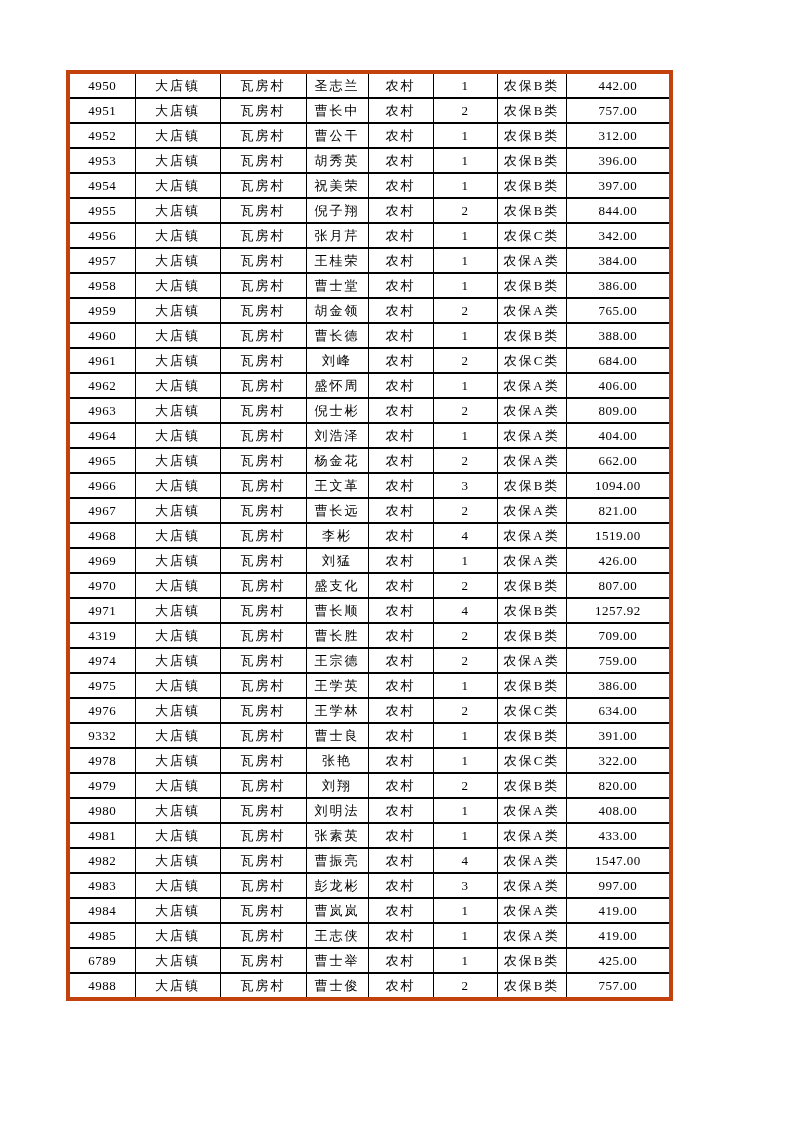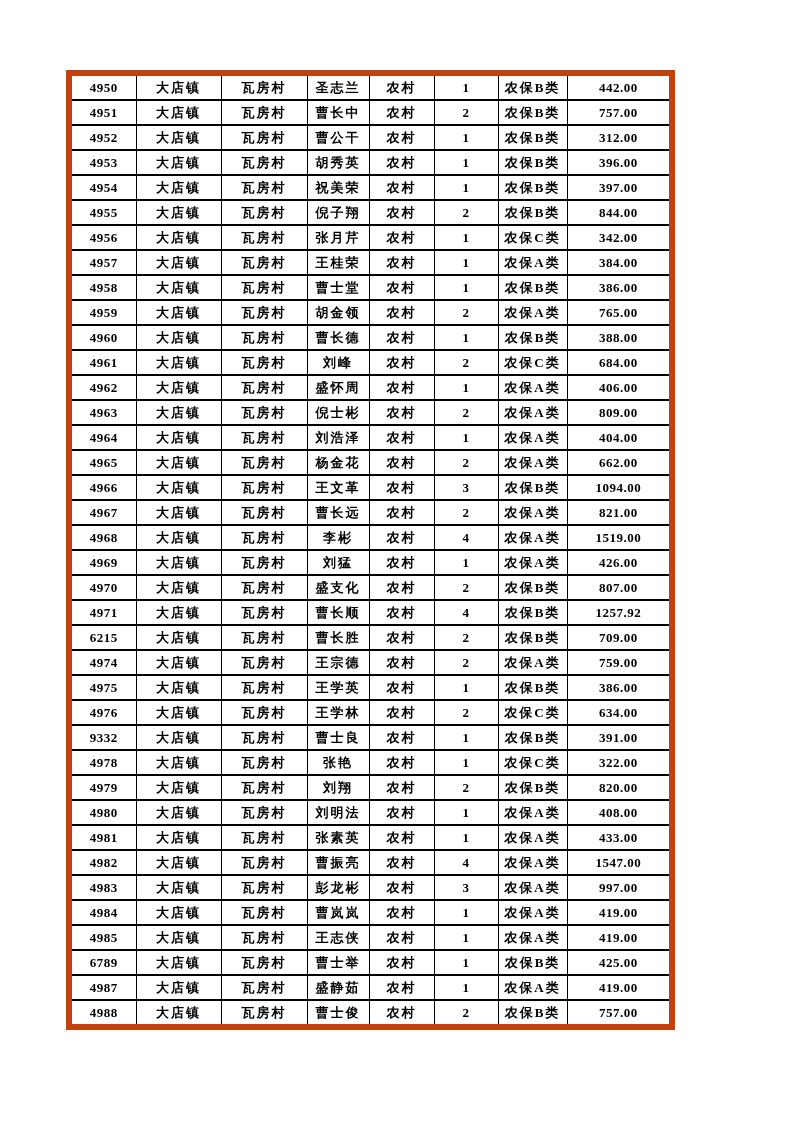--- a/index.html
+++ b/index.html
@@ -16,22 +16,21 @@
     font-family: "Liberation Serif", "DejaVu Serif", serif;
     color: #000000;
   }
   table.roster {
     position: absolute;
     left: 66px;
     top: 70px;
     width: 603px;
     table-layout: fixed;
     border-collapse: collapse;
-    border: 6px solid #c2410c;
-    font-weight: bold;
+    border: 4px solid #c2410c;
   }
   table.roster td {
     border-top: 2px solid #000000;
     border-bottom: 2px solid #000000;
     border-left: 1px solid #000000;
     border-right: 1px solid #000000;
     height: 23px;
     padding: 0;
     text-align: center;
     vertical-align: middle;
@@ -278,21 +277,21 @@
           <td class="num">4971</td>
           <td class="cjk">大店镇</td>
           <td class="cjk">瓦房村</td>
           <td class="cjk">曹长顺</td>
           <td class="cjk">农村</td>
           <td class="num">4</td>
           <td class="cjk">农保B类</td>
           <td class="num">1257.92</td>
         </tr>
         <tr>
-          <td class="num">6215</td>
+          <td class="num">4319</td>
           <td class="cjk">大店镇</td>
           <td class="cjk">瓦房村</td>
           <td class="cjk">曹长胜</td>
           <td class="cjk">农村</td>
           <td class="num">2</td>
           <td class="cjk">农保B类</td>
           <td class="num">709.00</td>
         </tr>
         <tr>
           <td class="num">4974</td>
@@ -416,30 +415,20 @@
         </tr>
         <tr>
           <td class="num">6789</td>
           <td class="cjk">大店镇</td>
           <td class="cjk">瓦房村</td>
           <td class="cjk">曹士举</td>
           <td class="cjk">农村</td>
           <td class="num">1</td>
           <td class="cjk">农保B类</td>
           <td class="num">425.00</td>
-        </tr>
-        <tr>
-          <td class="num">4987</td>
-          <td class="cjk">大店镇</td>
-          <td class="cjk">瓦房村</td>
-          <td class="cjk">盛静茹</td>
-          <td class="cjk">农村</td>
-          <td class="num">1</td>
-          <td class="cjk">农保A类</td>
-          <td class="num">419.00</td>
         </tr>
         <tr>
           <td class="num">4988</td>
           <td class="cjk">大店镇</td>
           <td class="cjk">瓦房村</td>
           <td class="cjk">曹士俊</td>
           <td class="cjk">农村</td>
           <td class="num">2</td>
           <td class="cjk">农保B类</td>
           <td class="num">757.00</td>

